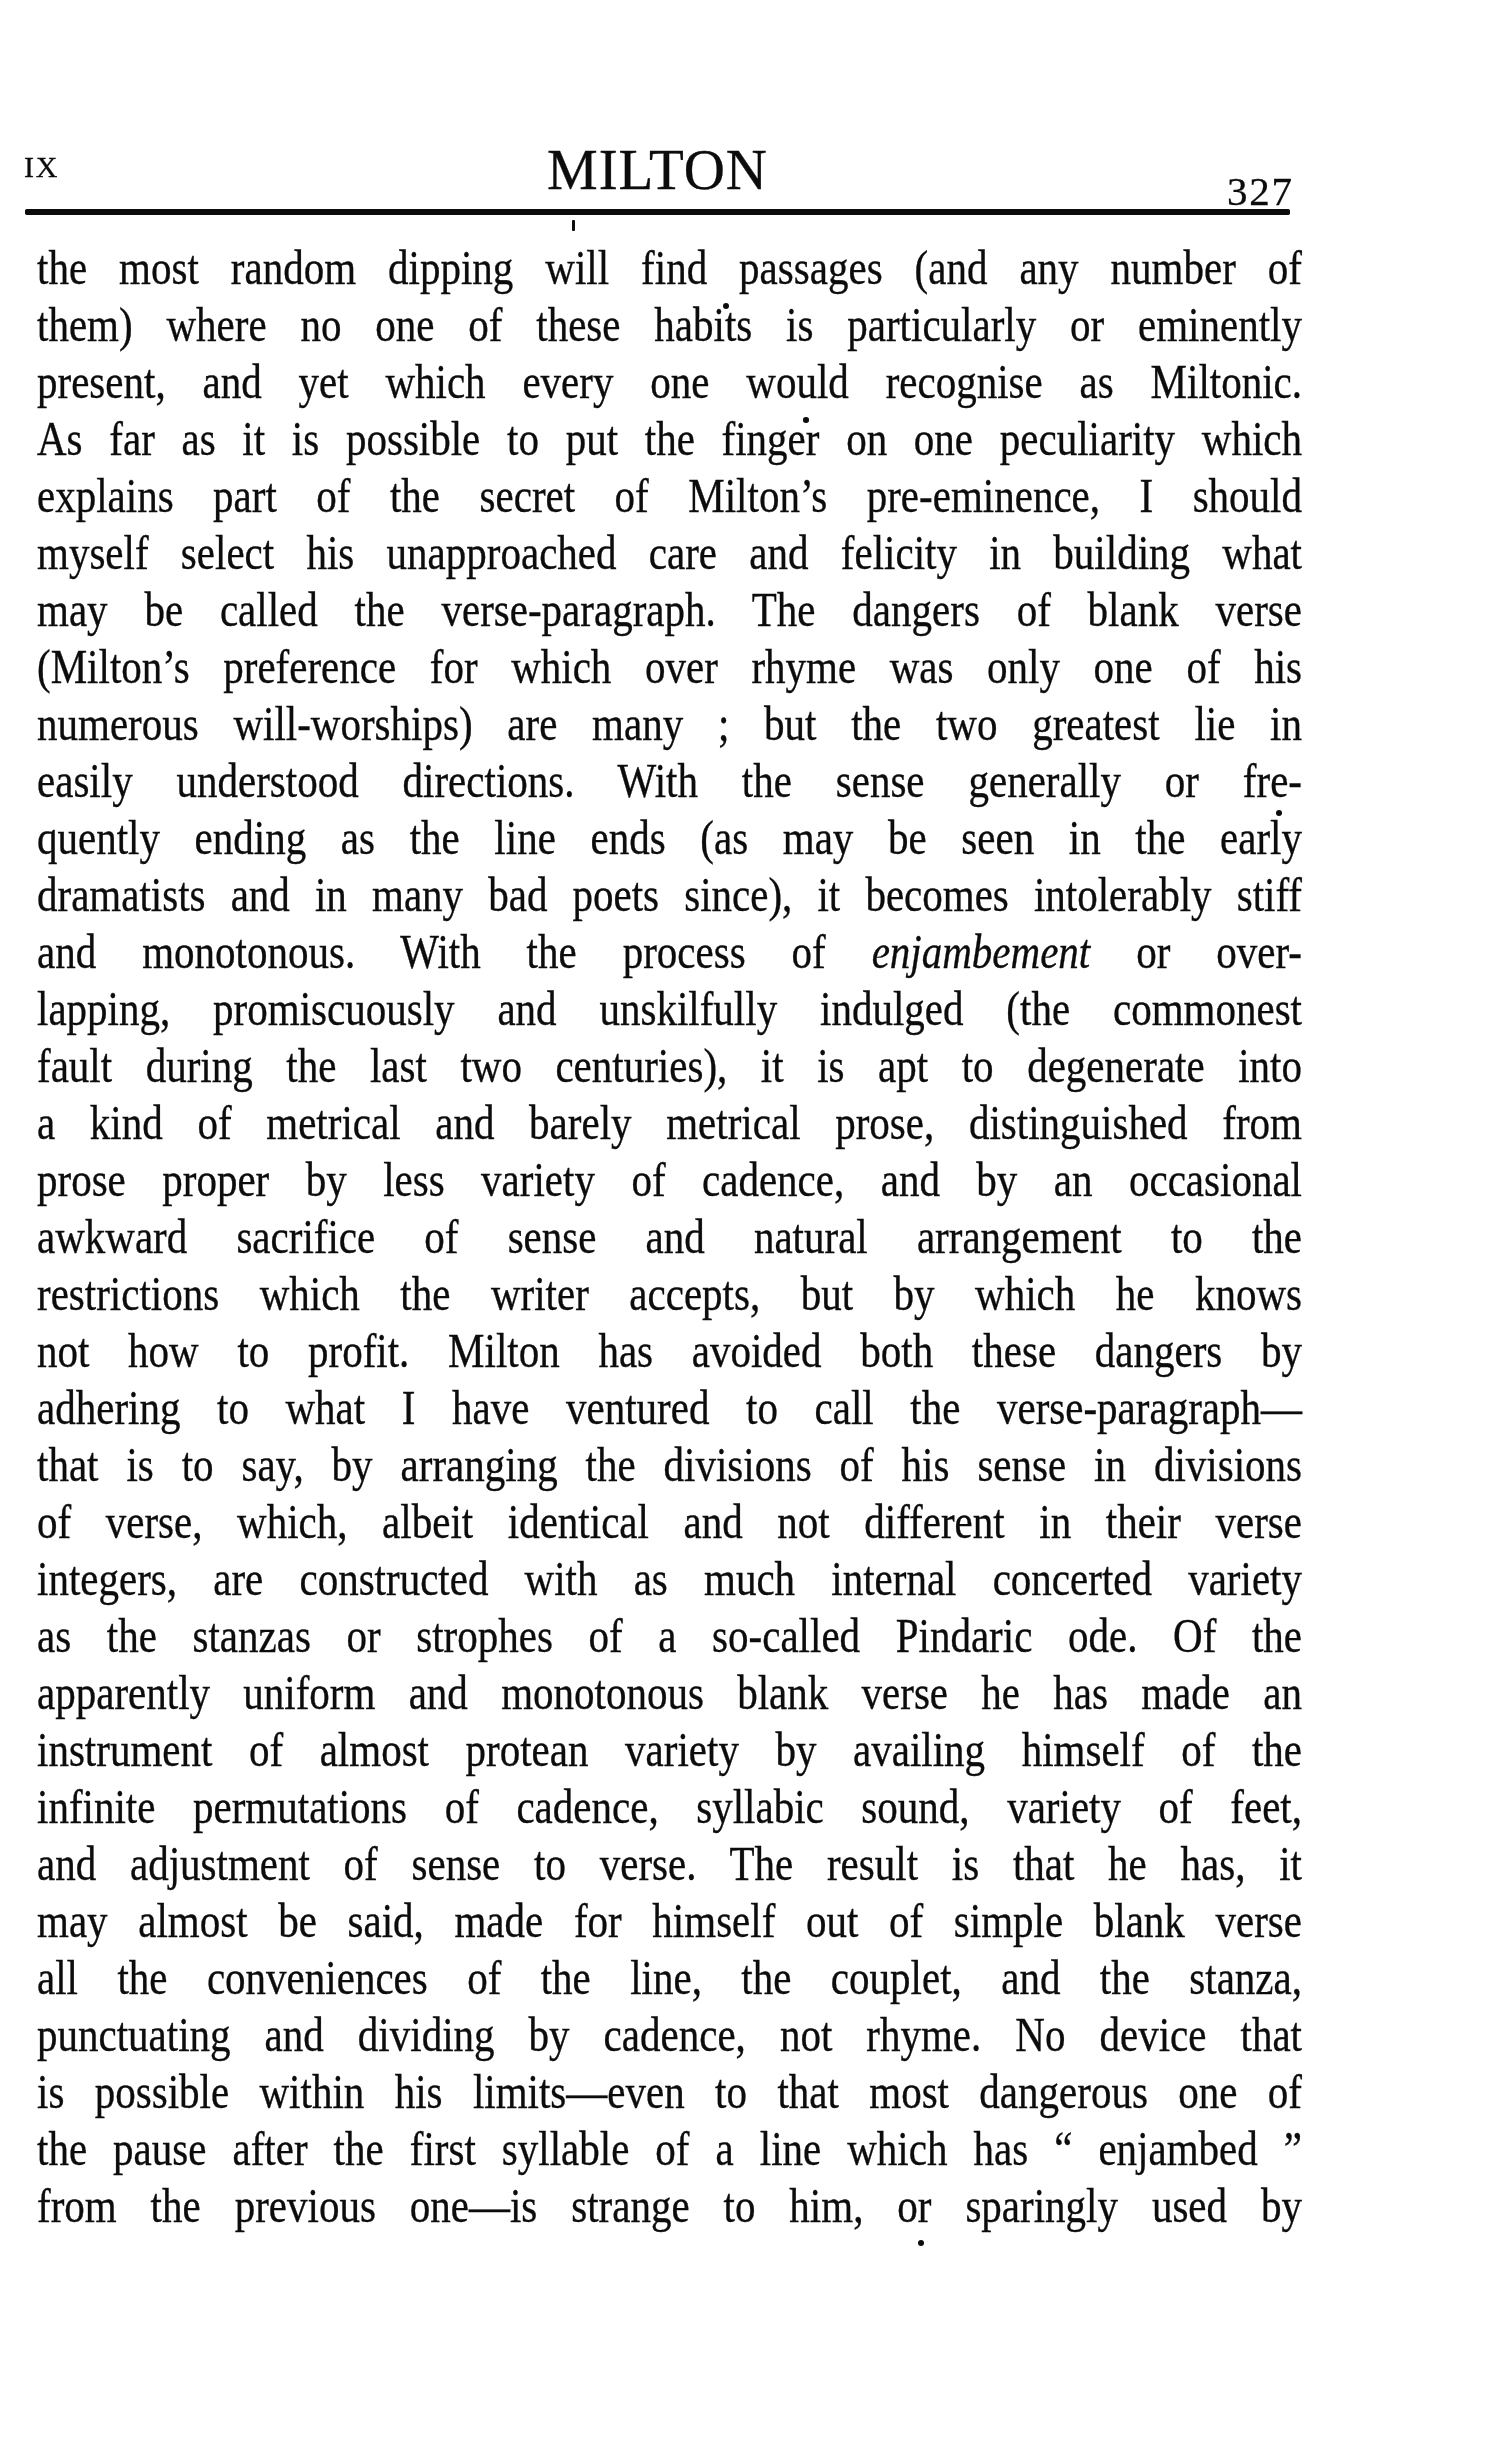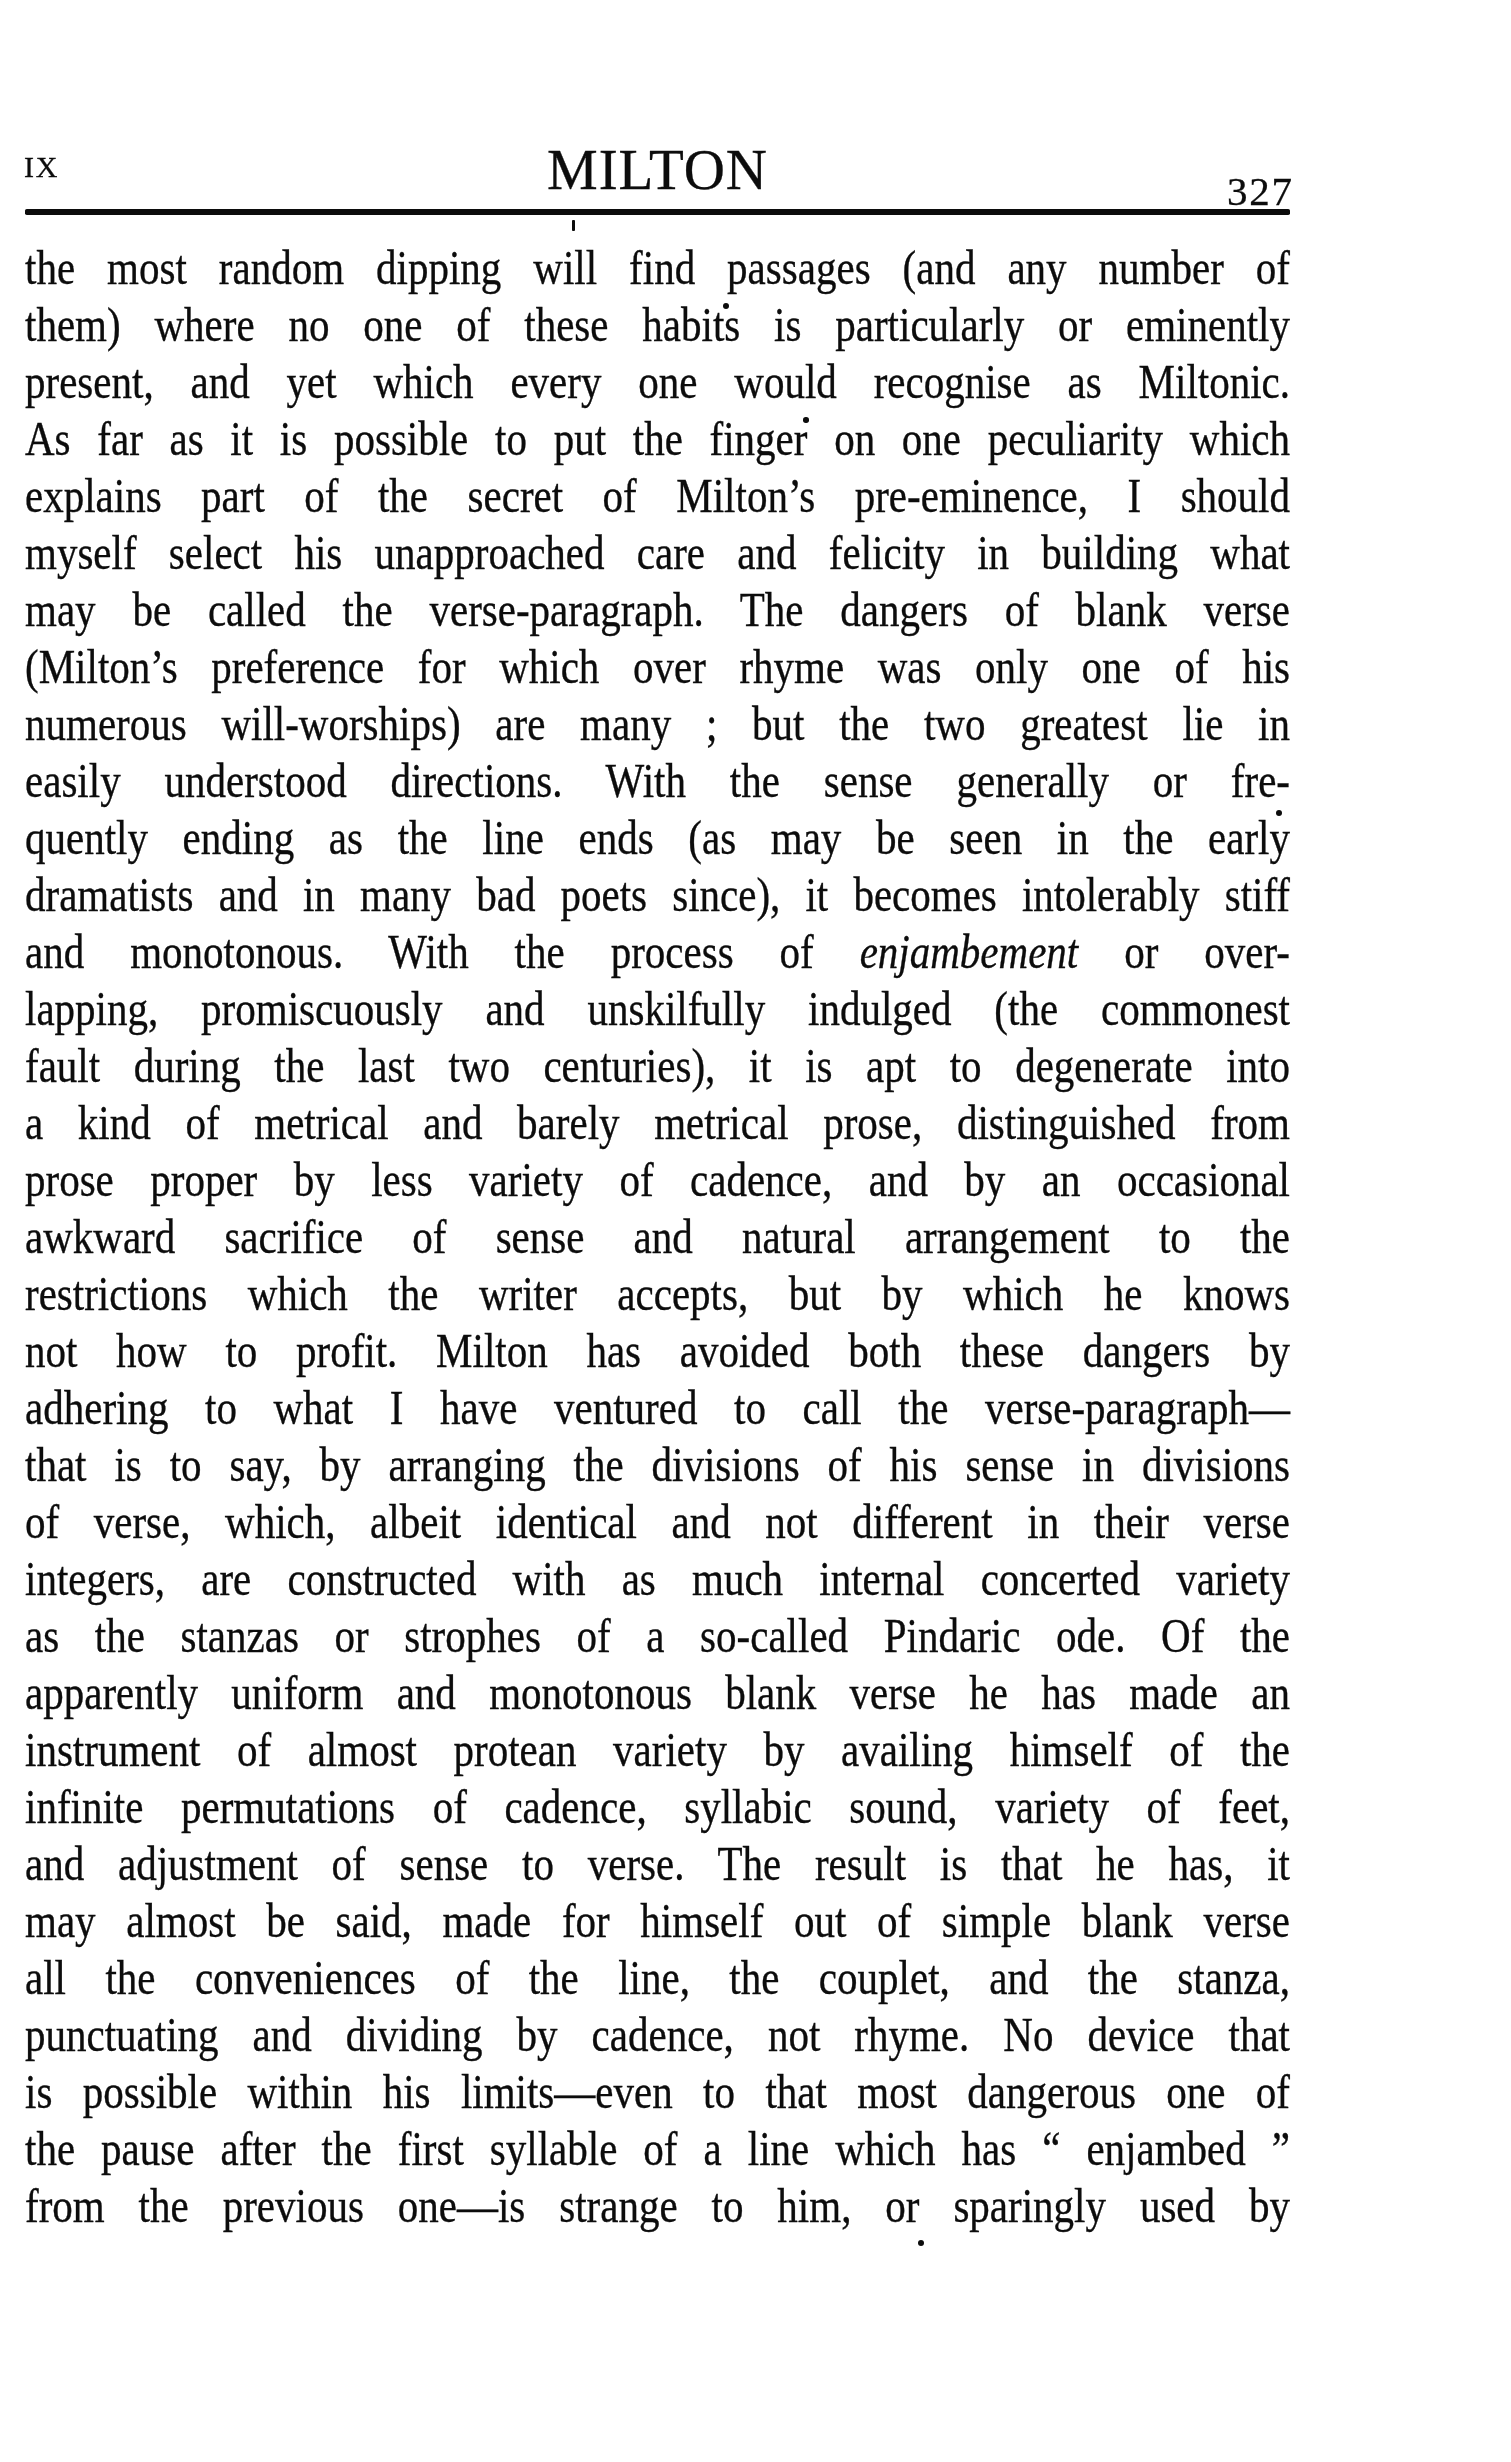--- a/index.html
+++ b/index.html
@@ -48,21 +48,21 @@
     position: absolute;
     left: 25px;
     top: 209px;
     width: 1265px;
     height: 5.5px;
     background: #0c0c0c;
     border-radius: 1.8px;
   }
   .body-text {
     position: absolute;
-    left: 25px;
+    left: 37px;
     top: 240px;
     width: 1265px;
   }
   .line {
     height: 57px;
     line-height: 57px;
     font-size: 41px;
     text-align: justify;
     text-align-last: justify;
     transform: scaleY(1.18);

